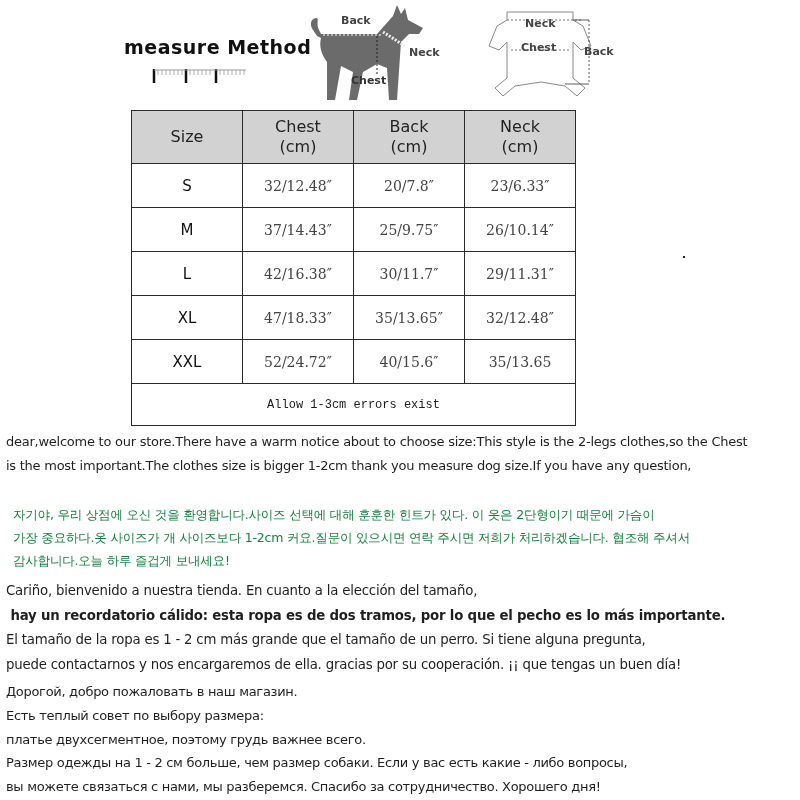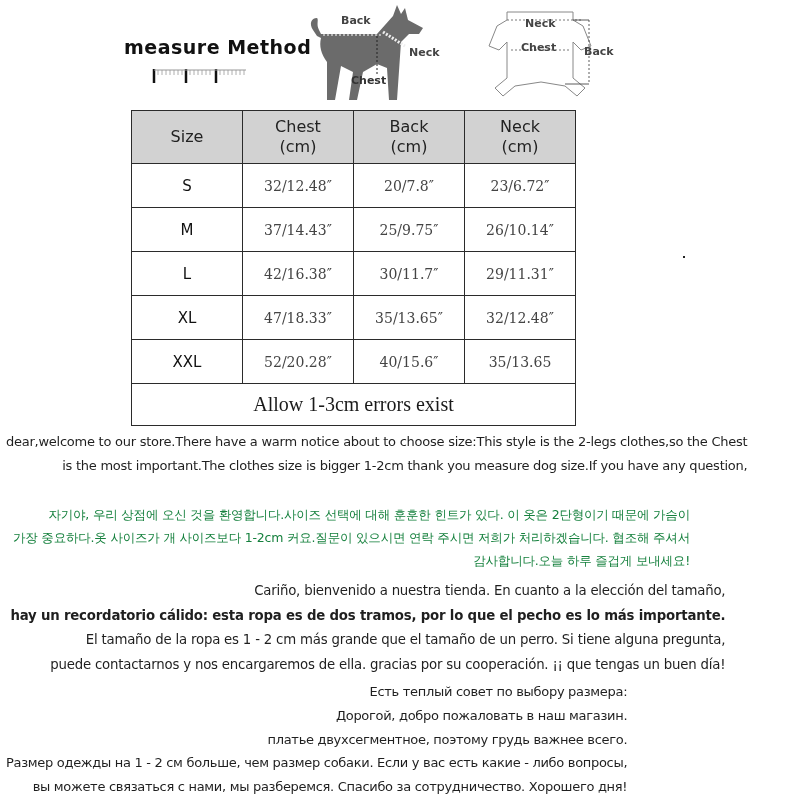--- a/index.html
+++ b/index.html
@@ -27,26 +27,26 @@
     .size-table td, .size-table th {
       border: 1.5px solid #2b2b2b; text-align: center; vertical-align: middle;
     }
     .size-table th {
       background: #d2d2d2; font-weight: normal; font-size: 16px; line-height: 20px;
       font-family: "DejaVu Sans", sans-serif; color: #222; height: 53px;
     }
     .size-table td { height: 44px; background: #fff; }
     .size-table td.size-cell { font-family: "DejaVu Sans", sans-serif; font-size: 15px; color: #111; }
     .size-table td.val { font-family: "DejaVu Serif", serif; font-size: 14px; color: #444; }
-    .size-table td.note { height: 42px; font-family: Liberation Serif, serif; font-size: 20px; color: #1a1a1a; }
+    .size-table td.note { height: 42px; font-family: Liberation Mono, monospace; font-size: 12px; color: #1a1a1a; }
 
     .stray-dot { position: absolute; left: 683px; top: 256px; width: 2px; height: 2px; background: #222; }
 
     .para { position: absolute; left: 6px; font-family: "DejaVu Sans", sans-serif; color: #1f1f1f; }
-    .para .line { display: block; white-space: nowrap; text-align: right; }
+    .para .line { display: block; white-space: nowrap; }
     .en { top: 430px; font-size: 13px; line-height: 24px; letter-spacing: -0.25px; }
     .ko { top: 503px; left: 13px; font-size: 12.5px; line-height: 23px; color: #15803d; letter-spacing: -0.2px; }
     .es { top: 579px; font-size: 13.3px; line-height: 24.5px; letter-spacing: -0.2px; }
     .ru { top: 680px; font-size: 13px; line-height: 23.8px; letter-spacing: -0.3px; }
   </style>
 </head>
 <body>
 
 <div class="method-title">measure Method</div>
 
@@ -118,21 +118,21 @@
       <th><span>Chest</span><br><span>(cm)</span></th>
       <th><span>Back</span><br><span>(cm)</span></th>
       <th><span>Neck</span><br><span>(cm)</span></th>
     </tr>
   </thead>
   <tbody>
     <tr>
       <td class="size-cell">S</td>
       <td class="val">32/12.48″</td>
       <td class="val">20/7.8″</td>
-      <td class="val">23/6.72″</td>
+      <td class="val">23/6.33″</td>
     </tr>
     <tr>
       <td class="size-cell">M</td>
       <td class="val">37/14.43″</td>
       <td class="val">25/9.75″</td>
       <td class="val">26/10.14″</td>
     </tr>
     <tr>
       <td class="size-cell">L</td>
       <td class="val">42/16.38″</td>
@@ -140,21 +140,21 @@
       <td class="val">29/11.31″</td>
     </tr>
     <tr>
       <td class="size-cell">XL</td>
       <td class="val">47/18.33″</td>
       <td class="val">35/13.65″</td>
       <td class="val">32/12.48″</td>
     </tr>
     <tr>
       <td class="size-cell">XXL</td>
-      <td class="val">52/20.28″</td>
+      <td class="val">52/24.72″</td>
       <td class="val">40/15.6″</td>
       <td class="val">35/13.65</td>
     </tr>
     <tr>
       <td class="note" colspan="4">Allow 1-3cm errors exist</td>
     </tr>
   </tbody>
 </table>
 
 <div class="stray-dot"></div>
@@ -171,18 +171,18 @@
 </div>
 
 <div class="para es">
   <span class="line">Cariño, bienvenido a nuestra tienda. En cuanto a la elección del tamaño,</span>
   <span class="line" style="white-space:pre;font-weight:bold;"> hay un recordatorio cálido: esta ropa es de dos tramos, por lo que el pecho es lo más importante.</span>
   <span class="line">El tamaño de la ropa es 1 - 2 cm más grande que el tamaño de un perro. Si tiene alguna pregunta,</span>
   <span class="line">puede contactarnos y nos encargaremos de ella. gracias por su cooperación. ¡¡ que tengas un buen día!</span>
 </div>
 
 <div class="para ru">
+  <span class="line">Дорогой, добро пожаловать в наш магазин.</span>
   <span class="line">Есть теплый совет по выбору размера:</span>
-  <span class="line">Дорогой, добро пожаловать в наш магазин.</span>
   <span class="line">платье двухсегментное, поэтому грудь важнее всего.</span>
   <span class="line">Размер одежды на 1 - 2 см больше, чем размер собаки. Если у вас есть какие - либо вопросы,</span>
   <span class="line">вы можете связаться с нами, мы разберемся. Спасибо за сотрудничество. Хорошего дня!</span>
 </div>
 
 </body></html>

